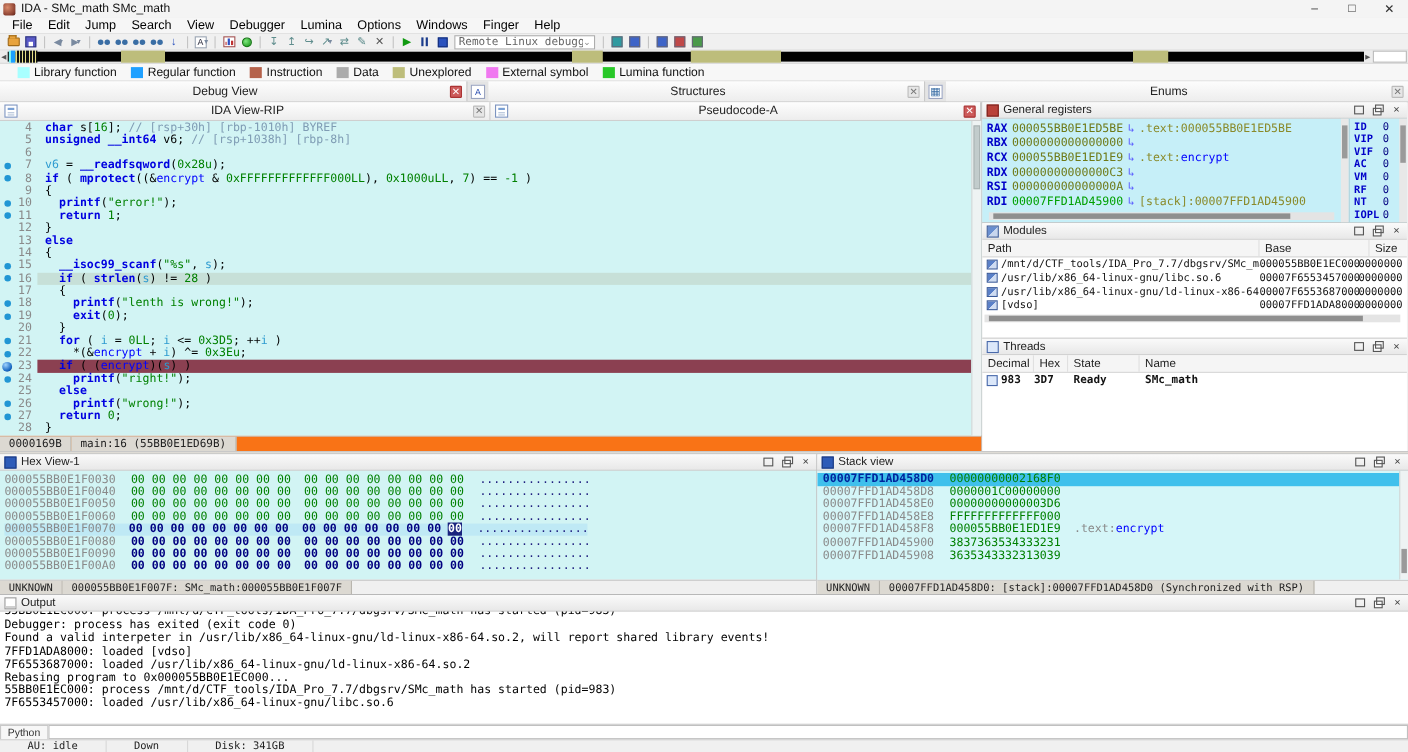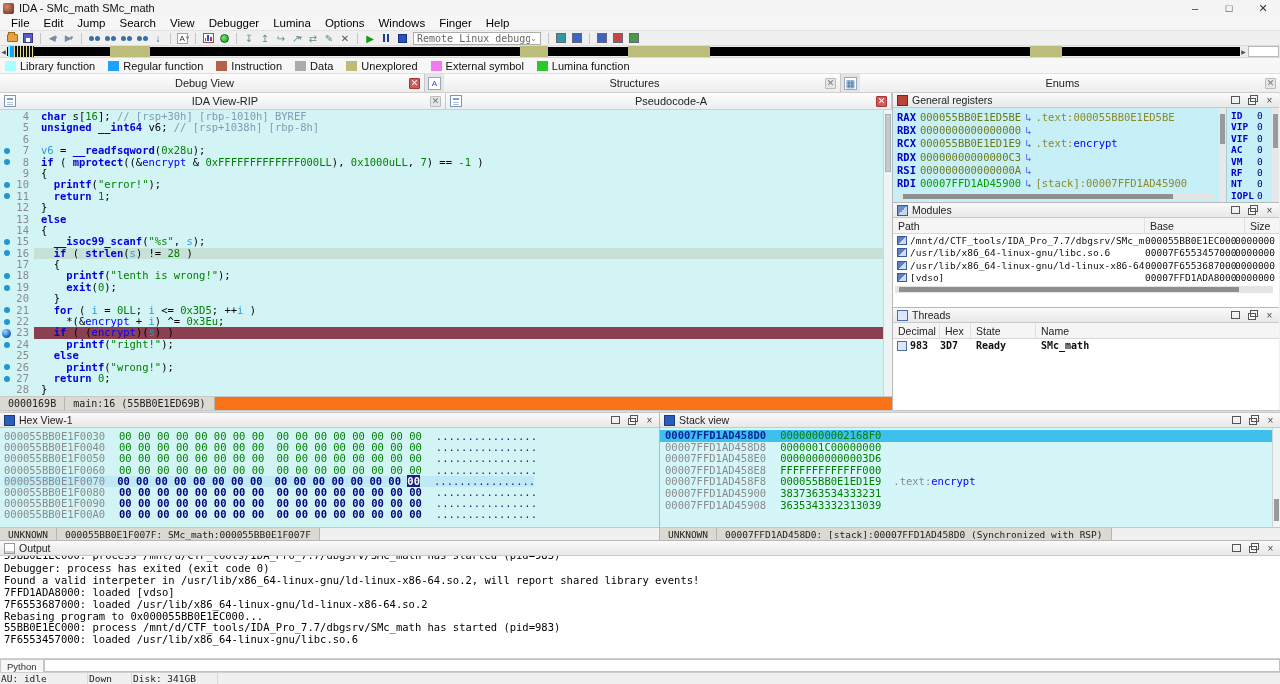--- a/index.html
+++ b/index.html
@@ -46,21 +46,21 @@
   .sq-blue { background:#3e64c8; } .sq-teal { background:#2f9aa0; } .sq-red { background:#c04848; } .sq-gr { background:#4a9a4a; }
 
   
   .navband { height:12px; position:relative; background:#ececec; border-bottom:1px solid #d8d8d8; }
   .nb-black { position:absolute; left:7px; top:1px; height:9px; right:40px; background:#000; }
   .nb-seg { position:absolute; top:0; height:100%; }
   .nb-arrow { position:absolute; top:1px; width:7px; height:9px; font-size:6px; color:#555; display:flex; align-items:center; justify-content:center; }
   .nb-box { position:absolute; right:1px; top:0; width:31px; height:11px; background:#fff; border:1px solid #b8b8b8; }
 
   
-  .legend { height:16px; background:#f7f7f7; display:flex; align-items:center; padding-left:5px; border-bottom:1px solid #e0e0e0; }
+  .legend { height:16px; background:#f7f7f7; display:flex; align-items:center; padding-left:16px; border-bottom:1px solid #e0e0e0; }
   .leg-item { display:inline-flex; align-items:center; margin-right:13px; }
   .leg-sw { width:11px; height:10px; margin-right:4px; }
   .leg-lab { font-size:11px; color:#111; }
 
   
   .tabrow1 { height:19px; display:flex; background:#e4e4e4; border-bottom:1px solid #cfcfcf; }
   .dock-tab { display:flex; align-items:center; background:linear-gradient(#fdfdfd,#ededed); border-right:1px solid #c8c8c8; position:relative; }
   .dock-tab .cap { flex:1; text-align:center; font-size:11px; color:#222; }
   .closebox { width:11px; height:11px; margin-right:4px; display:flex; align-items:center; justify-content:center; font-size:9px; border-radius:1px; }
   .closebox.red { background:#cd5b5b; color:#fff; border:1px solid #a33; }
@@ -154,21 +154,21 @@
   .thr-head .mh0 { width:47px; } .thr-head .mh1 { width:31px; } .thr-head .mh2 { width:65px; } .thr-head .mh3 { flex:1; border-right:none; }
   .thr-row { height:13px; display:flex; align-items:center; font-family:"DejaVu Sans Mono", monospace; font-size:10px; font-weight:bold; color:#111; }
   .thr-ic { width:10px; height:10px; margin:0 3px 0 4px; background:#dce8fa; border:1px solid #4a6aaa; flex:none; }
   .thr-c0 { width:30px; } .thr-c1 { width:31px; } .thr-c2 { width:65px; padding-left:5px; } .thr-c3 { padding-left:5px; }
 
   
   .hsplit { height:3px; background:#e0ddd6; border-top:1px solid #c8c8c8; border-bottom:1px solid #c8c8c8; }
 
   
   .midrow { height:127px; display:flex; }
-  .hex-panel { width:660px; display:flex; flex-direction:column; border-right:1px solid #b8b8b8; }
+  .hex-panel { width:743px; display:flex; flex-direction:column; border-right:1px solid #b8b8b8; }
   .hex-body { flex:1; background:#d2f4f4; padding:3px 0 0 4px; overflow:hidden; }
   .hex-row { height:11.2px; line-height:11.2px; font-family:"DejaVu Sans Mono", monospace; font-size:10.5px; white-space:pre; display:flex; }
   .hex-sel-row { background:#bfe9f5; width:530px; }
   .hex-addr { color:#8a8a8a; width:103px; }
   .hex-g { margin-left:12px; }
   .hex-g.g { color:#008000; } .hex-g.n { color:#000080; font-weight:bold; }
   .hex-ascii { color:#202080; margin-left:14px; }
   .hex-selbyte { background:#1a237e; color:#fff; }
   .view-status { height:13px; background:#f0f0f0; border-top:1px solid #c8c8c8; display:flex; align-items:center; font-family:"DejaVu Sans Mono", monospace; font-size:9.5px; color:#222; }
 
@@ -188,21 +188,21 @@
   .out-body { flex:1; padding:0 0 0 4px; overflow:hidden; }
   .out-clip { height:7px; overflow:hidden; }
   .out-clip .out-line { margin-top:-6px; }
   .out-line { height:11.9px; line-height:11.9px; font-family:"DejaVu Sans Mono", monospace; font-size:10.5px; white-space:pre; color:#000; }
 
   
   .pyrow { height:14px; background:#ececec; display:flex; align-items:stretch; border-top:1px solid #cfcfcf; }
   .py-tab { background:#f7f7f7; border:1px solid #c8c8c8; border-bottom:none; font-size:9.5px; color:#333; padding:0 6px; display:flex; align-items:center; }
   .py-input { flex:1; border:1px solid #c0c0c0; background:#fff; font-family:"DejaVu Sans Mono", monospace; font-size:10px; padding:0 3px; outline:none; }
   .statusbar { height:12px; background:#f0f0f0; border-top:1px solid #d0d0d0; display:flex; align-items:stretch; font-family:"DejaVu Sans Mono", monospace; font-size:9.5px; color:#222; }
-  .sb-seg { display:flex; align-items:center; padding:0 1px; border-right:1px solid #d8d8d8; white-space:pre; }
+  .sb-seg { display:flex; align-items:center; padding:0 25px; border-right:1px solid #d8d8d8; white-space:pre; }
 </style>
 </head>
 <body>
 
 <div id="root">
 
   <div class="titlebar">
     <div class="app-icon"></div>
     <span class="title">IDA - SMc_math SMc_math</span>
     <div class="win-btns">

